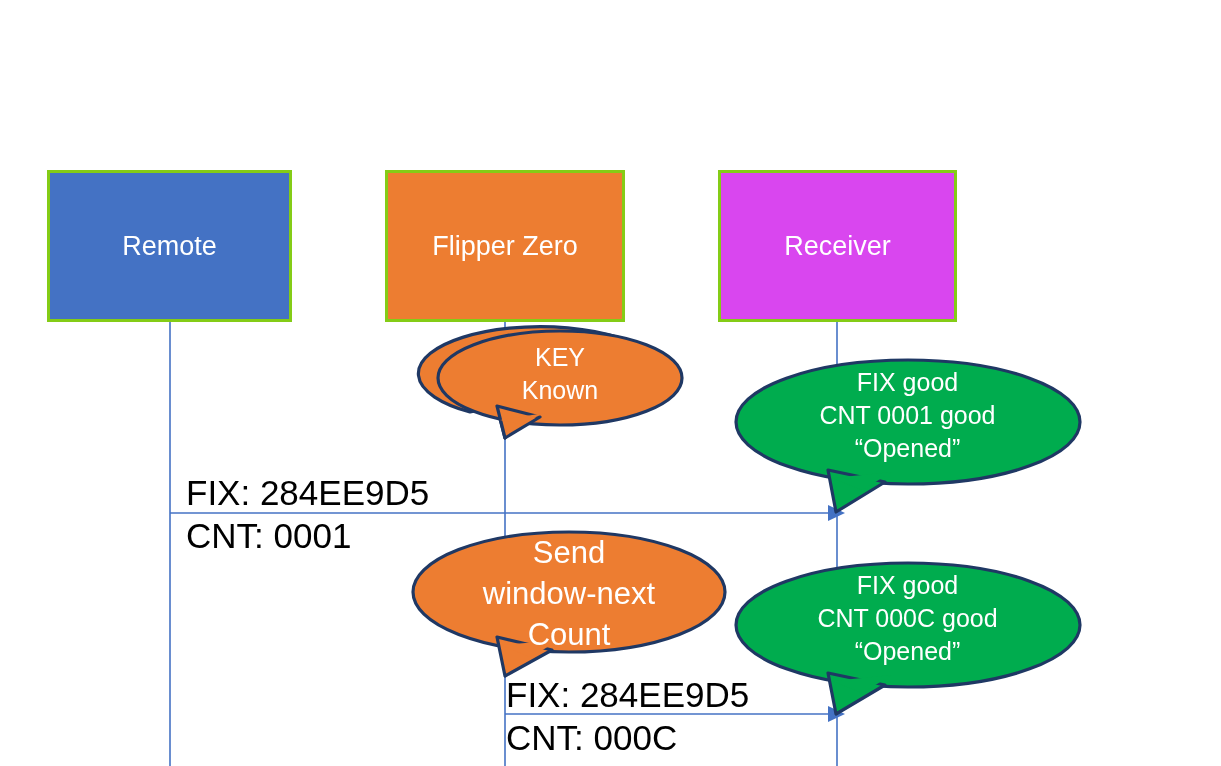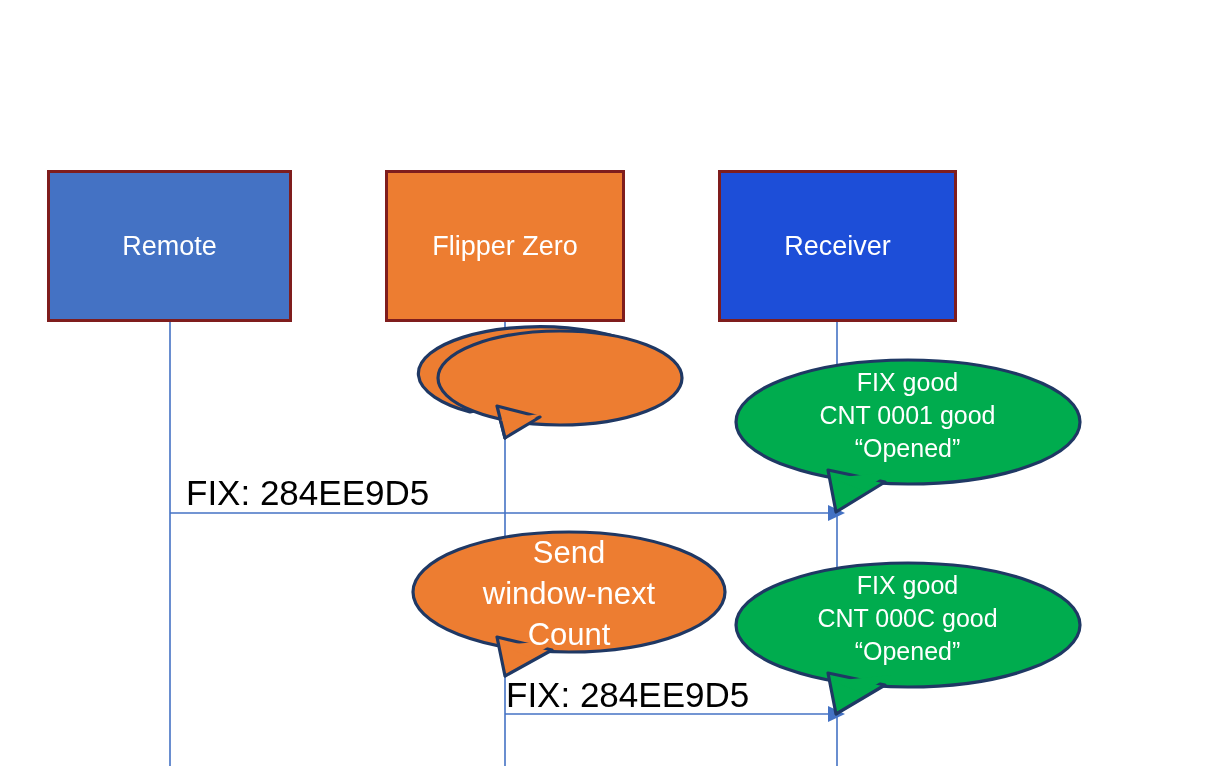--- a/index.html
+++ b/index.html
@@ -34,40 +34,40 @@
   }
   .diagram-svg {
     position: absolute;
     left: 0;
     top: 0;
   }
   
   .actor-box {
     position: absolute;
     box-sizing: border-box;
-    border: 3px solid #7f1d1d;
+    border: 3px solid #84cc16;
     display: flex;
     align-items: center;
     justify-content: center;
     color: #ffffff;
     font-size: 27px;
     font-weight: 400;
     font-family: "Liberation Sans", sans-serif;
   }
   #actor-remote {
     left: 47px; top: 170px; width: 245px; height: 152px;
     background: #4472C4;
   }
   #actor-flipper {
     left: 385px; top: 170px; width: 240px; height: 152px;
     background: #ED7D31;
   }
   #actor-receiver {
     left: 718px; top: 170px; width: 239px; height: 152px;
-    background: #1d4ed8;
+    background: #d946ef;
   }
   
   .callout-text {
     position: absolute;
     color: #ffffff;
     font-family: "Liberation Sans", sans-serif;
     text-align: center;
     line-height: 1.32;
     pointer-events: none;
     white-space: pre-line;
@@ -156,30 +156,34 @@
   </div>
 
   <div class="actor-box" id="actor-flipper">
     <span>Flipper Zero</span>
   </div>
 
   <div class="actor-box" id="actor-receiver">
     <span>Receiver</span>
   </div>
 
+  <div class="callout-text" id="callout-key-text">KEY
+Known</div>
 
   <div class="callout-text" id="callout-good1-text">FIX good
 CNT 0001 good
 “Opened”</div>
 
   <div class="callout-text" id="callout-send-text">Send
 window-next
 Count</div>
 
   <div class="callout-text" id="callout-good2-text">FIX good
 CNT 000C good
 “Opened”</div>
 
   <div class="msg-label" id="msg1-fix">FIX: 284EE9D5</div>
+  <div class="msg-label" id="msg1-cnt">CNT: 0001</div>
 
   <div class="msg-label" id="msg2-fix">FIX: 284EE9D5</div>
+  <div class="msg-label" id="msg2-cnt">CNT: 000C</div>
 
 </div>
 
 </body></html>

